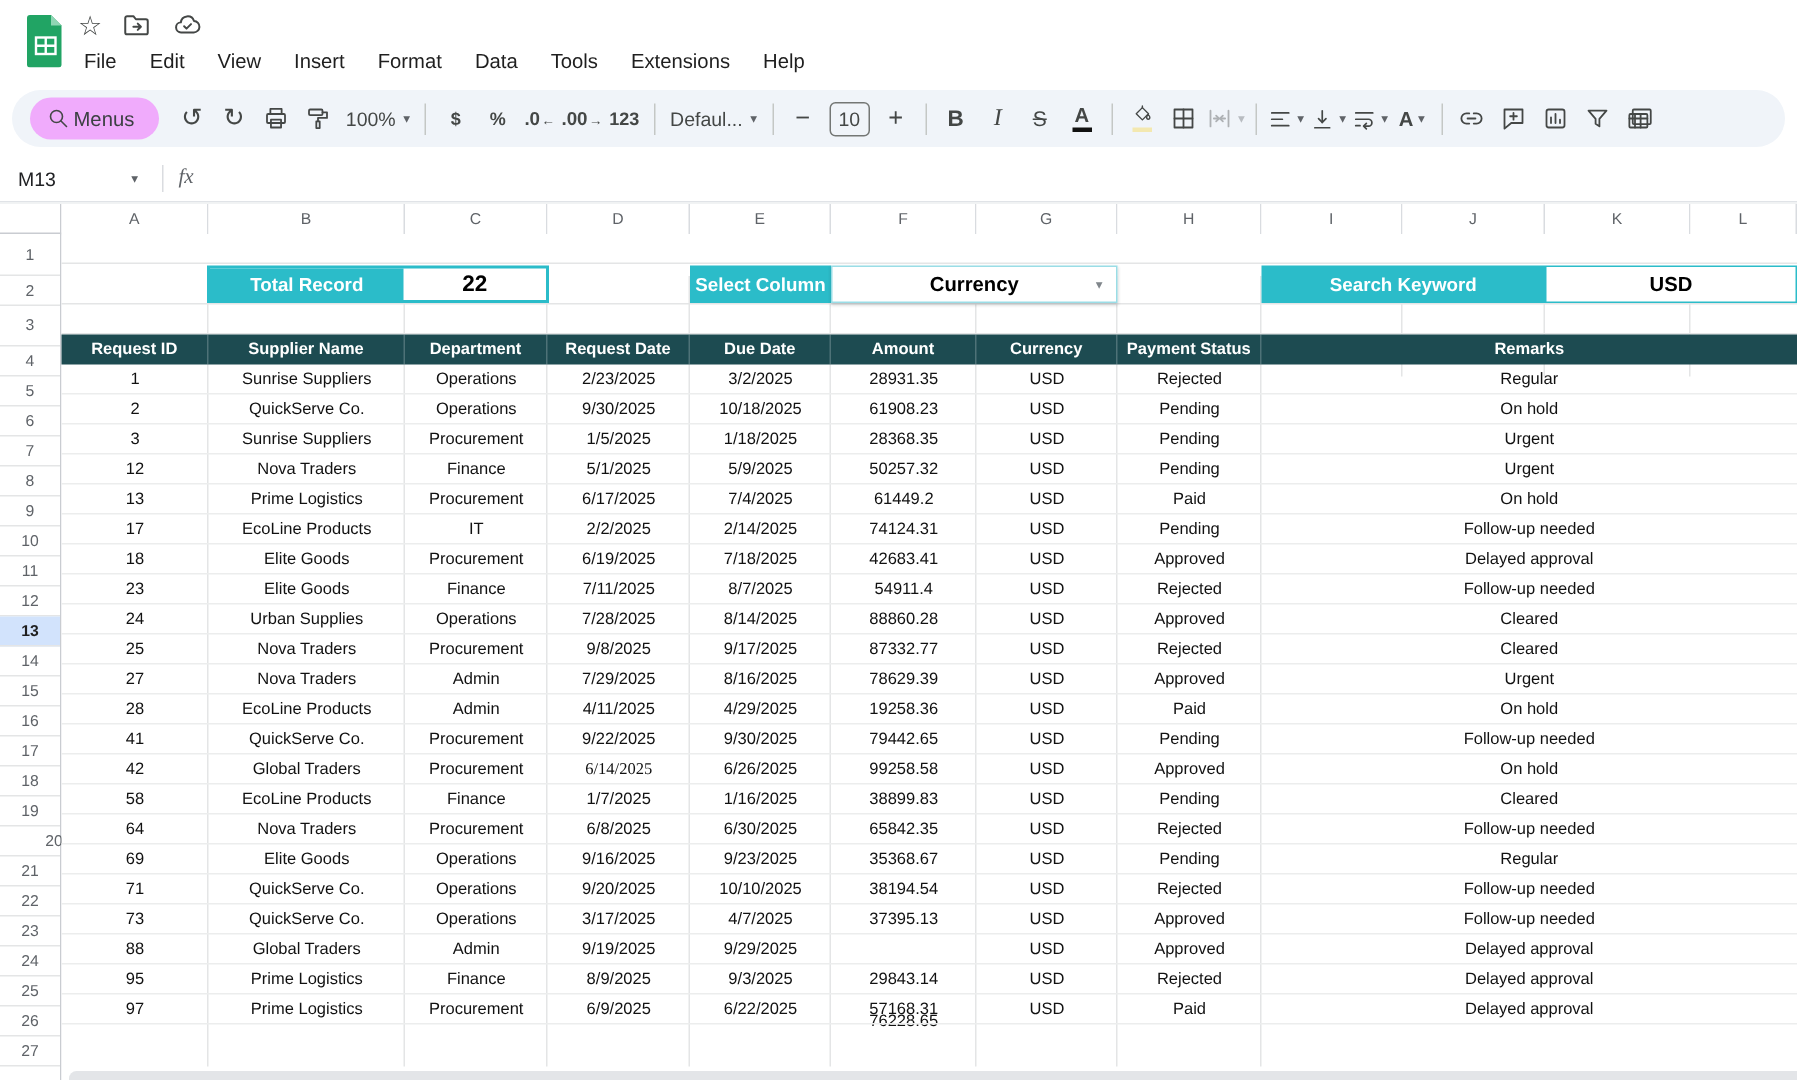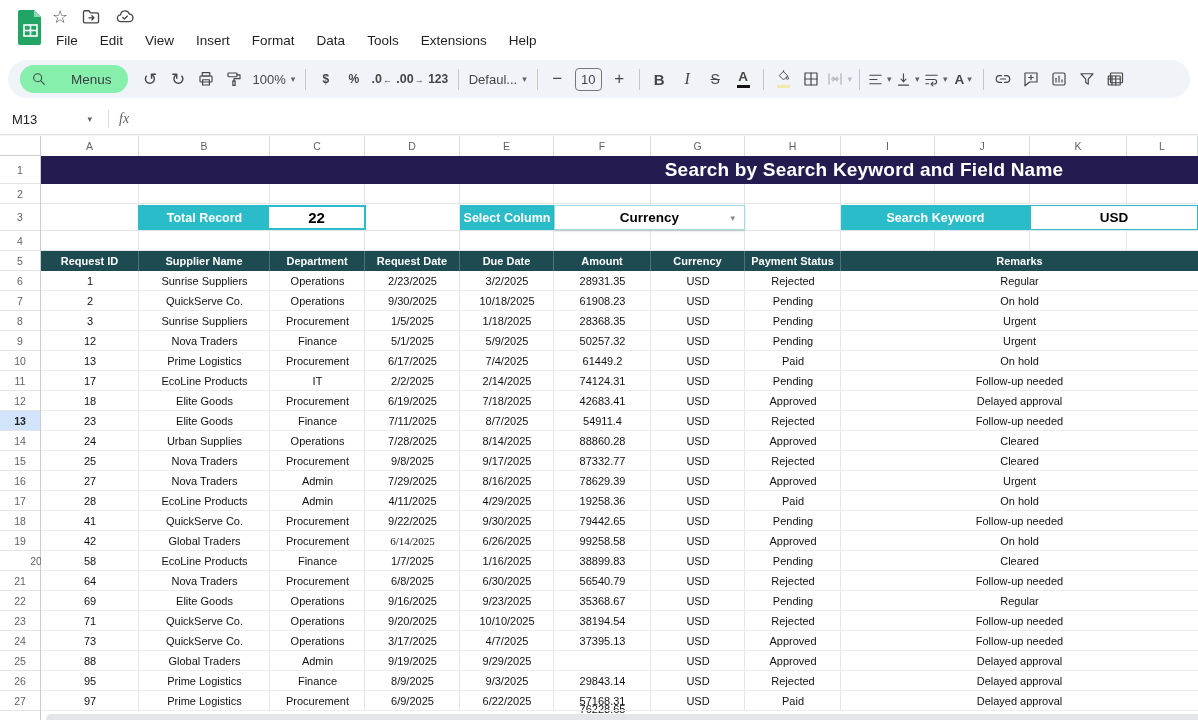--- a/index.html
+++ b/index.html
@@ -19,22 +19,22 @@
   .doc-title{border:1px solid #6b6f73; border-radius:4px; padding:2px 9px;
     font-size:15px; white-space:nowrap;}
   .tbicon{display:inline-flex; align-items:center; color:var(--icon); font-size:18px; line-height:1;}
   .menubar{display:flex; gap:22px; margin:6px 0 0 4px; font-size:13.5px; color:#1f1f1f;}
   .menubar .mitem{cursor:pointer;}
 
   
   .toolbar-outer{padding:3px 8px 6px;}
   .toolbar{height:38px; background:#f0f4f9; border-radius:20px; display:flex;
     align-items:center; padding:0 10px 0 12px; gap:1px; overflow:hidden; color:var(--icon);}
-  .menus-pill{background:#86efac; border-radius:15px; height:28px; display:flex;
-    align-items:center; gap:24px; padding:0 16px 0 11px; font-size:13.5px; color:#3c4043; margin-right:8px;}
+  .menus-pill{background:#f0abfc; border-radius:15px; height:28px; display:flex;
+    align-items:center; gap:2px; padding:0 16px 0 11px; font-size:13.5px; color:#3c4043; margin-right:8px;}
   .tbtn{min-width:27px; height:28px; display:inline-flex; align-items:center;
     justify-content:center; border-radius:6px; font-size:15px; color:var(--icon); position:relative;}
   .tbtn.glyph{font-size:17px;}
   .caret{font-size:9px; color:#5f6368; margin-left:3px;}
   .tb-divider{width:1px; height:21px; background:#c4c7c5; margin:0 5px; flex:0 0 1px;}
   .wide{min-width:auto; padding:0 4px; font-size:13px; gap:2px;}
   .fsize-box{width:27px; height:23px; border:1px solid #747775; border-radius:4px;
     display:flex; align-items:center; justify-content:center; font-size:13px; margin:0 3px; background:#f0f4f9;}
   .bold-i{font-weight:700; font-size:15px;}
   .italic-i{font-style:italic; font-family:"Liberation Serif",serif; font-size:16px;}
@@ -360,23 +360,20 @@
           <div class="gut" style="height: 20px; padding-left: 32px;">20</div>
           <div class="gut" style="height: 20px;">21</div>
           <div class="gut" style="height: 20px;">22</div>
           <div class="gut" style="height: 20px;">23</div>
           <div class="gut" style="height: 20px;">24</div>
           <div class="gut" style="height: 20px;">25</div>
           <div class="gut" style="height: 20px;">26</div>
           <div class="gut" style="height: 20px;">27</div>
         </div>
       <div class="gridarea" id="gridarea">
-        <div class="r-banner">
-          <span class="banner-text">Search by Search Keyword and Field Name</span>
-        </div>
         <div class="r-empty"></div>
         <div class="r-controls">
           <div class="ctl-total">
             <div class="lab">Total Record</div>
             <div class="val">22</div>
           </div>
           <div class="teal-label sc-label">Select Column</div>
           <div class="dropdown">
             <span>Currency</span>
             <span class="dd-caret">▾</span>
@@ -561,21 +558,21 @@
               <div class="dc" style="width: 94px;">USD</div>
               <div class="dc" style="width: 96px;">Pending</div>
               <div class="dc" style="width: 357px;">Cleared</div>
             </div>
             <div class="drow">
               <div class="dc" style="width: 98px;">64</div>
               <div class="dc" style="width: 131px;">Nova Traders</div>
               <div class="dc" style="width: 95px;">Procurement</div>
               <div class="dc" style="width: 95px;">6/8/2025</div>
               <div class="dc" style="width: 94px;">6/30/2025</div>
-              <div class="dc" style="width: 97px;">56540.79</div>
+              <div class="dc" style="width: 97px;">65842.35</div>
               <div class="dc" style="width: 94px;">USD</div>
               <div class="dc" style="width: 96px;">Rejected</div>
               <div class="dc" style="width: 357px;">Follow-up needed</div>
             </div>
             <div class="drow">
               <div class="dc" style="width: 98px;">69</div>
               <div class="dc" style="width: 131px;">Elite Goods</div>
               <div class="dc" style="width: 95px;">Operations</div>
               <div class="dc" style="width: 95px;">9/16/2025</div>
               <div class="dc" style="width: 94px;">9/23/2025</div>

